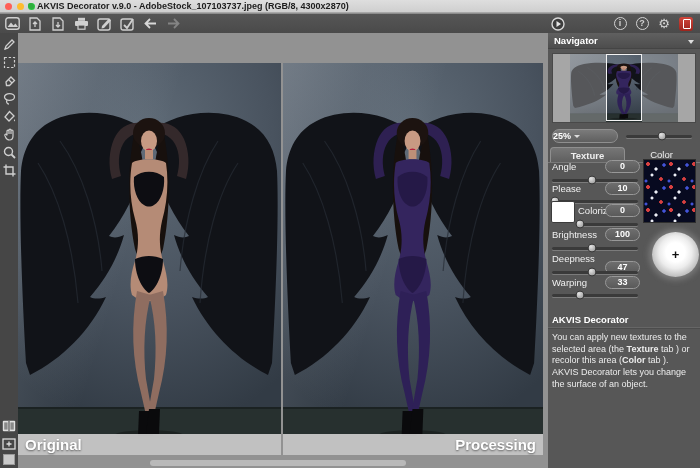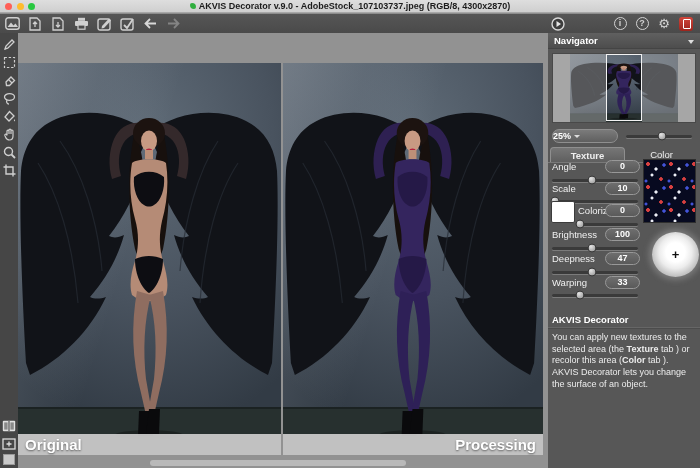--- a/index.html
+++ b/index.html
@@ -7,22 +7,22 @@
     font-family:"Liberation Sans", sans-serif; background:#8d8d8d; }
   .window { position:relative; width:700px; height:468px; background:#8d8d8d; }
 
   
   .titlebar { position:absolute; left:0; top:0; width:700px; height:13px;
     background:linear-gradient(#dedede,#cfcfcf); display:flex; align-items:center;
     border-bottom:1px solid #a8a8a8; }
   .lights { display:flex; gap:4.5px; margin-left:5px; }
   .light { width:7px; height:7px; border-radius:50%; }
   .light.red{background:#ff5f57}.light.yellow{background:#febc2e}.light.green{background:#28c840}
-  .title-text { position:absolute; left:0; right:0; text-align:center; font-size:9px;
-    font-weight:bold; color:#1c1c1c; line-height:13px; }
+  .title-text { position:absolute; left:0; right:0; font-size:9px;
+    font-weight:bold; color:#1c1c1c; line-height:13px;padding-left:28px; }
   .app-glyph { display:inline-block; width:6px; height:6px; background:#2fae3e;
     border-radius:2px 4px 2px 4px; margin-right:3px; vertical-align:-0.5px; }
 
   
   .toolbar { position:absolute; left:0; top:14px; width:700px; height:19px;
     background:linear-gradient(#565656,#4a4a4a); display:flex; align-items:center; }
   .tb-group { display:flex; align-items:center; gap:7px; }
   .tb-left { margin-left:4px; }
   .tb-run { position:absolute; left:550px; }
   .tb-right { position:absolute; right:6px; gap:6px; }
@@ -395,21 +395,21 @@
     </div>
     <div class="tabs-underline"></div>
 
     <div class="p-label" style="top:128px">Angle</div>
     <div class="p-value" style="top:127px">0</div>
     <div class="slider" style="left:4px;top:141px;width:86px">
       <div class="track"></div>
         <div class="thumb" style="left: 47%;"></div>
     </div>
 
-    <div class="p-label" style="top:150px">Scale</div>
+    <div class="p-label" style="top:150px">Please</div>
     <div class="p-value" style="top:149px">10</div>
     <div class="slider" style="left:4px;top:162px;width:86px">
       <div class="track"></div>
         <div class="thumb" style="left: 4%;"></div>
     </div>
 
     <div class="colorize-swatch"></div>
     <div class="p-label" style="left:30px;top:172px">Colorize</div>
     <div class="p-value" style="top:171px">0</div>
     <div class="slider" style="left:30px;top:185px;width:60px">
@@ -420,21 +420,21 @@
     <div class="texture-preview"></div>
 
     <div class="p-label" style="top:196px">Brightness</div>
     <div class="p-value" style="top:195px">100</div>
     <div class="slider" style="left:4px;top:209px;width:86px">
       <div class="track"></div>
         <div class="thumb" style="left: 46%;"></div>
     </div>
 
     <div class="p-label" style="top:220px">Deepness</div>
-    <div class="p-value" style="top:219px">47</div>
+    <div class="p-value" style="top:228px">47</div>
     <div class="slider" style="left:4px;top:233px;width:86px">
       <div class="track"></div>
         <div class="thumb" style="left: 46%;"></div>
     </div>
 
     <div class="p-label" style="top:244px">Warping</div>
     <div class="p-value" style="top:243px">33</div>
     <div class="slider" style="left:4px;top:256px;width:86px">
       <div class="track"></div>
         <div class="thumb" style="left: 33%;"></div>

